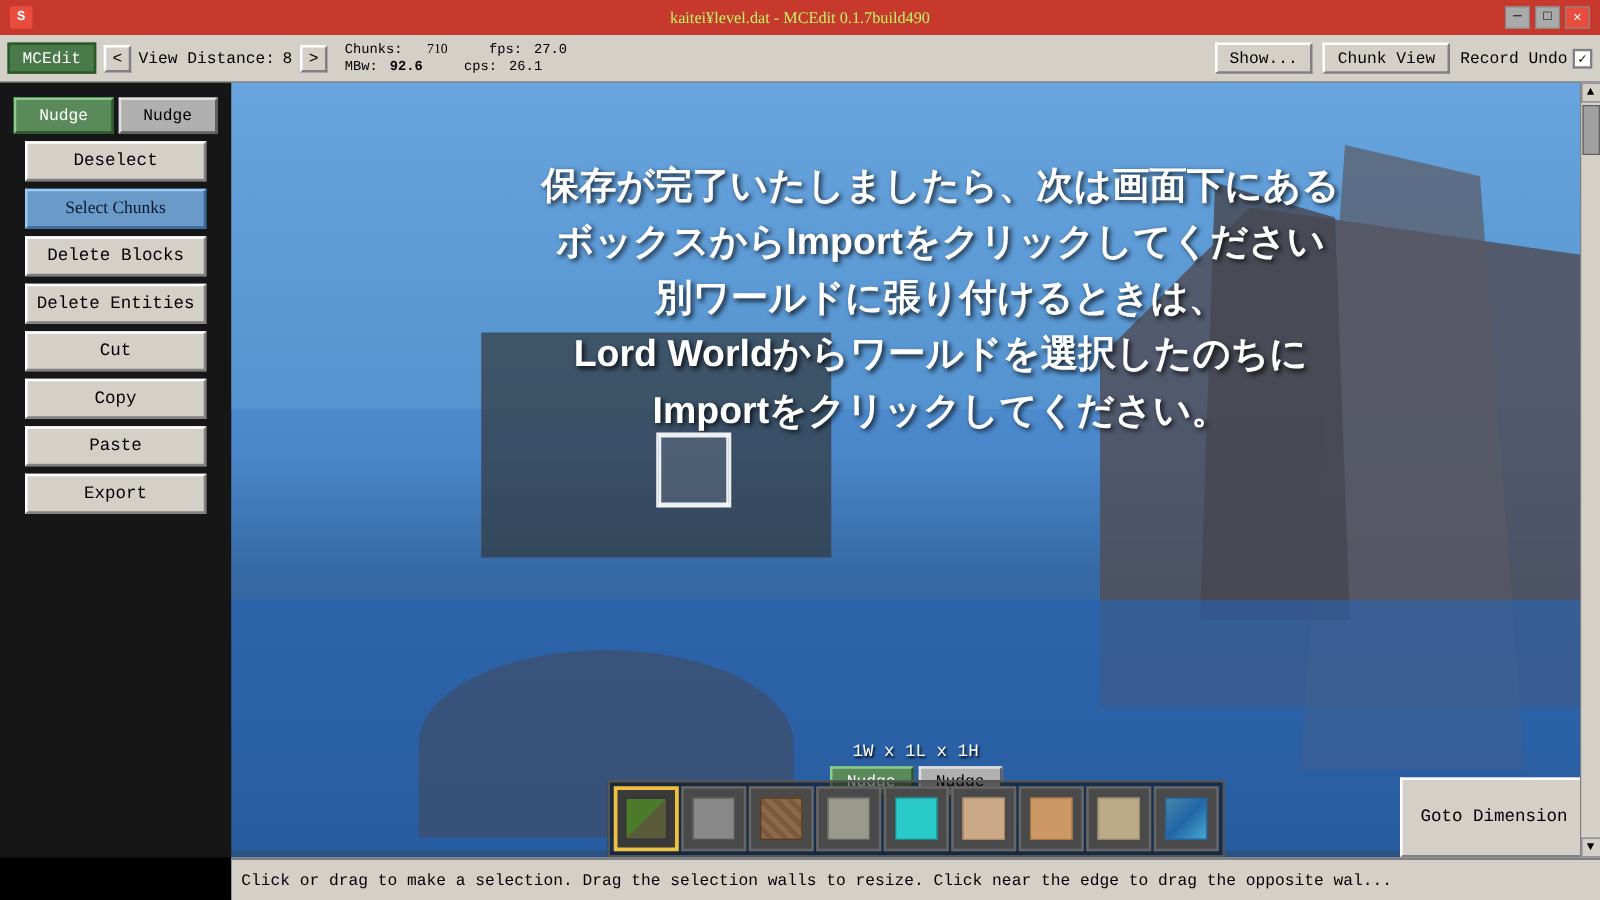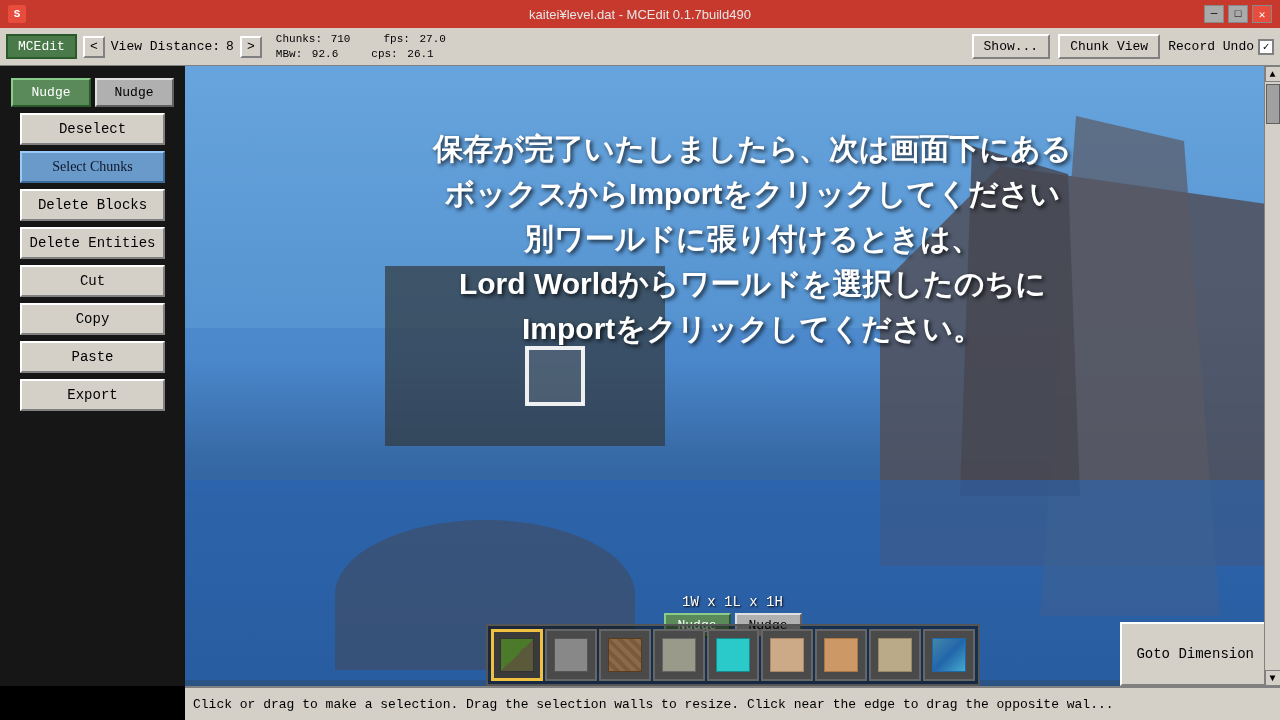--- a/index.html
+++ b/index.html
@@ -32,23 +32,23 @@
       align-items: center;
       justify-content: center;
       font-size: 11px;
       color: #fff;
       font-weight: bold;
     }
     #titlebar-title {
       position: absolute;
       left: 50%;
       transform: translateX(-50%);
-      color: #e5e5e5;
-      font-size: 13px;
-      font-family: Liberation Sans, sans-serif;
+      color: #bef264;
+      font-size: 13px;
+      font-family: Liberation Serif, serif;
     }
     #titlebar-controls {
       display: flex;
       gap: 4px;
       align-items: center;
     }
     .title-btn {
       width: 20px;
       height: 18px;
       background: #aaa;
@@ -457,28 +457,28 @@
 
 <div id="toolbar">
   <div class="toolbar-btn active">MCEdit</div>
   <div class="toolbar-nav-btn">&lt;</div>
   <span style="font-size:13px;font-family:'Courier New',monospace;text-align:center;">View Distance:</span>
   <span style="font-size:13px;font-family:'Courier New',monospace;">8</span>
   <div class="toolbar-nav-btn">&gt;</div>
   <div id="stats-block">
     <span>
       <span>Chunks:</span>
-      <span style="margin-left:2px;">710</span>
+      <span style="margin-left:13px;font-family:Liberation Serif, serif;">710</span>
       &nbsp;&nbsp;&nbsp;
       <span>fps:</span>
       <span style="margin-left:3px;">27.0</span>
     </span>
     <span>
       <span>MBw:</span>
-      <span style="margin-left:3px;">92.6</span>
+      <span style="margin-left:3px;font-weight:bold;">92.6</span>
       &nbsp;&nbsp;&nbsp;
       <span>cps:</span>
       <span style="margin-left:3px;">26.1</span>
     </span>
   </div>
   <div id="toolbar-right">
     <div class="toolbar-btn-right">Show...</div>
     <div class="toolbar-btn-right">Chunk View</div>
     <div class="record-undo-area">
       <span style="font-size:13px;font-family:'Courier New',monospace;">Record Undo</span>

